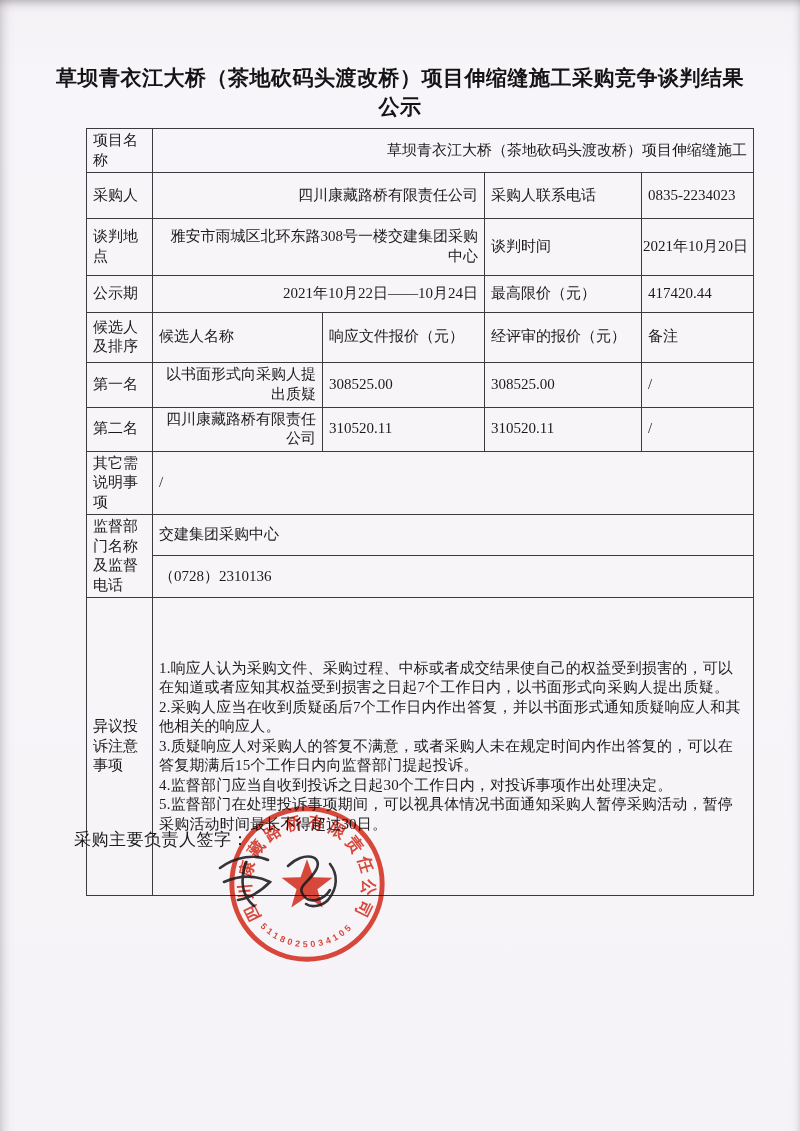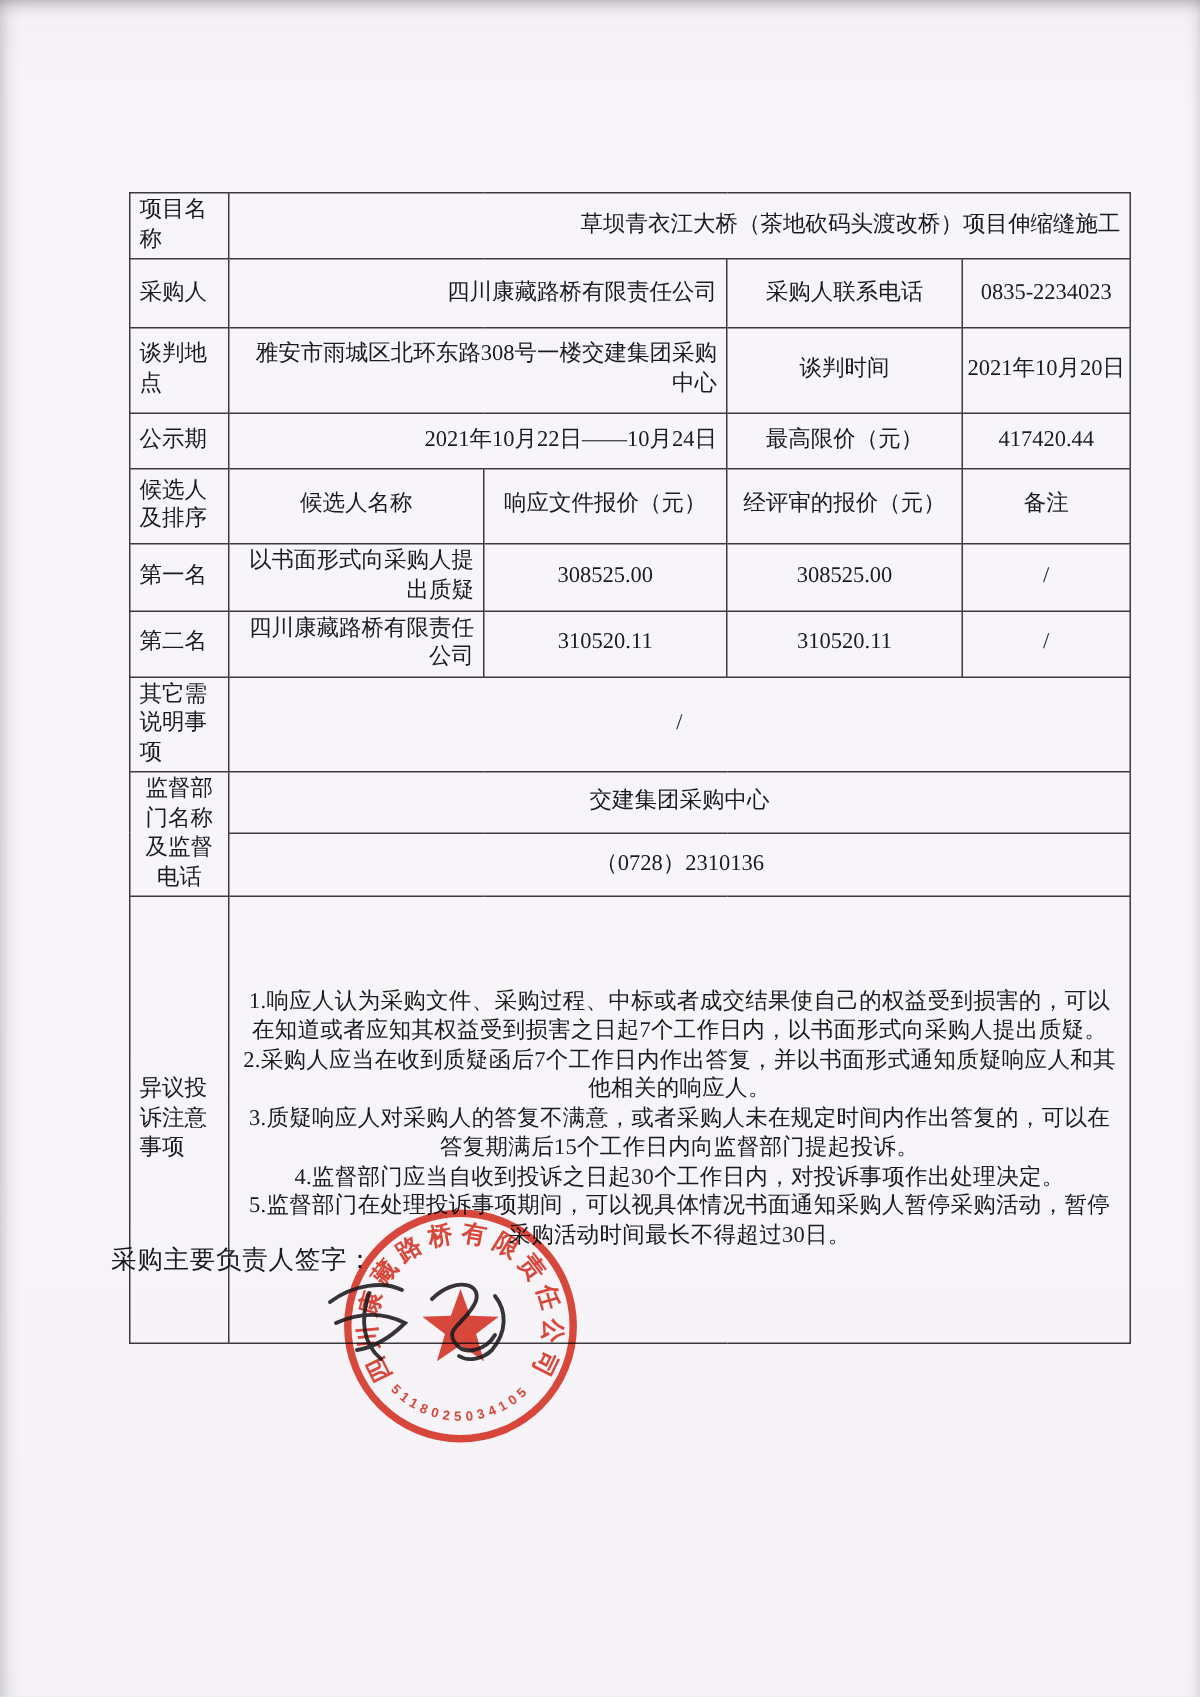--- a/index.html
+++ b/index.html
@@ -26,45 +26,48 @@
     position:absolute;left:86px;top:128px;width:667px;
     border-collapse:collapse;table-layout:fixed;
   }
   table.doc td{
     border:1.6px solid #3c3a3e;
     font-size:15px;line-height:1.3;color:#1b1b1d;
     padding:2px 6px;vertical-align:middle;
     overflow:hidden;
   }
   td.lbl{padding:2px 2px 2px 4px;}
-  td.ctr{text-align:center;}
+  td.ctr{text-align:left;}
   td.vleft{text-align:right;padding-left:8px;}
   td.notice-cell{
     font-size:15.2px;line-height:1.46;padding:8px 9px;
     letter-spacing:.2px;
-    text-align:center;
   }
   .notice-line{margin:0;}
   .sig-label{
     position:absolute;left:74px;top:828px;
     font-size:17px;color:#1b1b1d;letter-spacing:.5px;
   }
   .stamp{
     position:absolute;left:218px;top:795px;width:178px;height:178px;
     mix-blend-mode:multiply;opacity:.92;
   }
   .signature{
     position:absolute;left:212px;top:842px;width:160px;height:85px;
   }
 </style>
 </head>
 <body>
 
 <div class="page">
 
+  <div class="title">
+    <div>草坝青衣江大桥（茶地砍码头渡改桥）项目伸缩缝施工采购竞争谈判结果</div>
+    <div>公示</div>
+  </div>
 
   <table class="doc">
     <colgroup>
       <col style="width:66px">
         <col style="width:170px">
         <col style="width:162px">
       <col style="width:157px">
         <col style="width:112px">
     </colgroup>
     <tbody>

